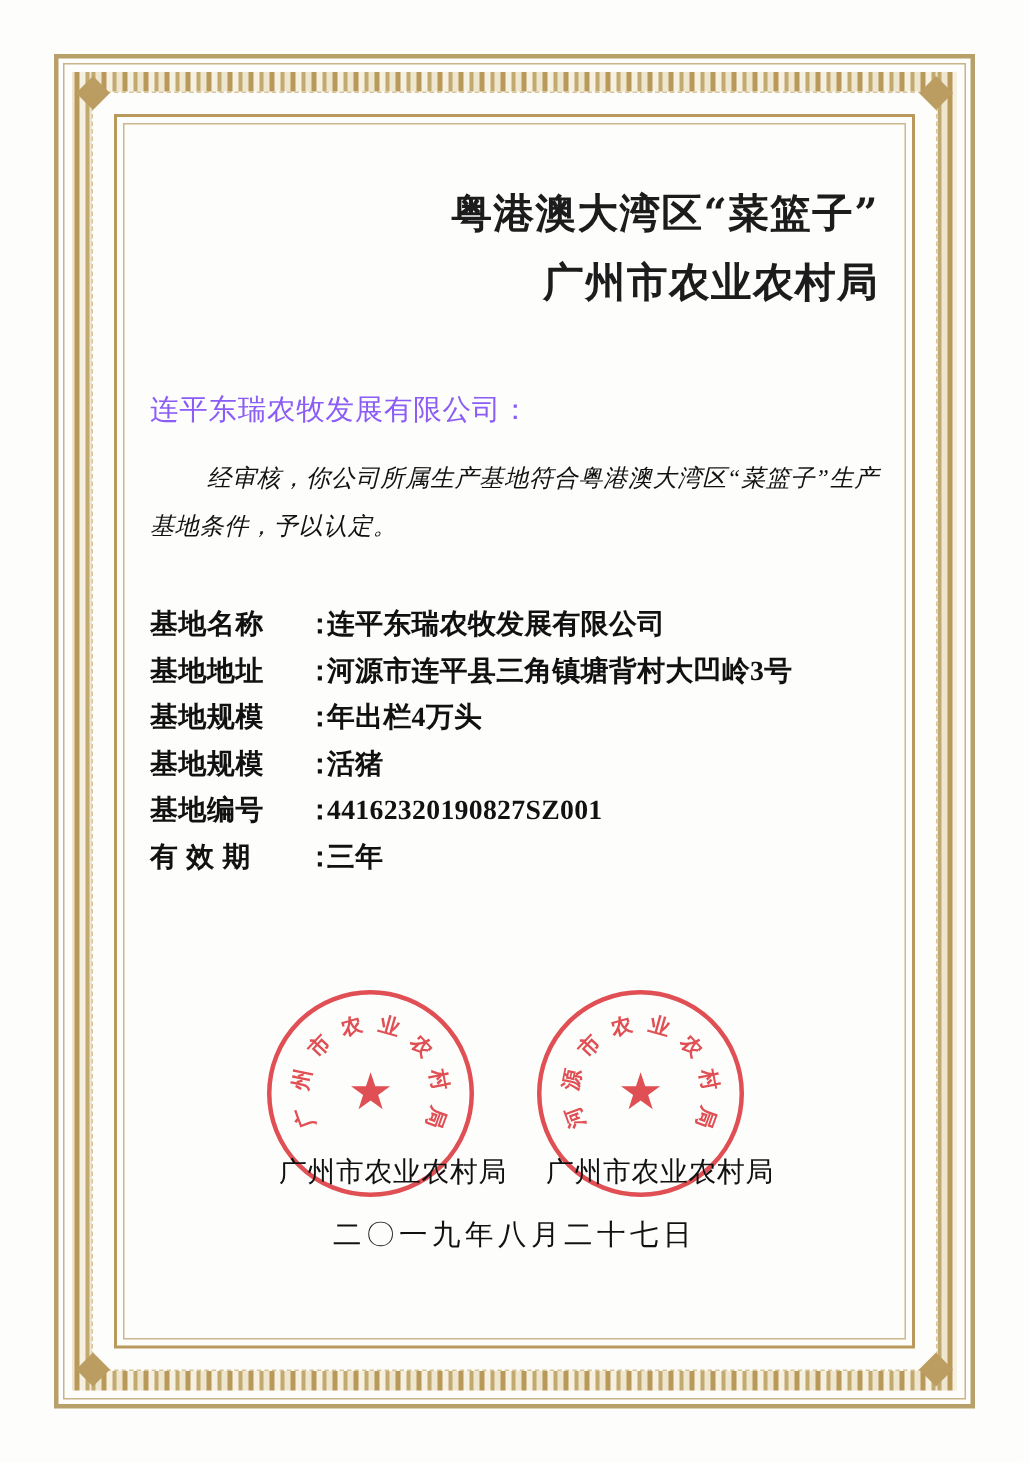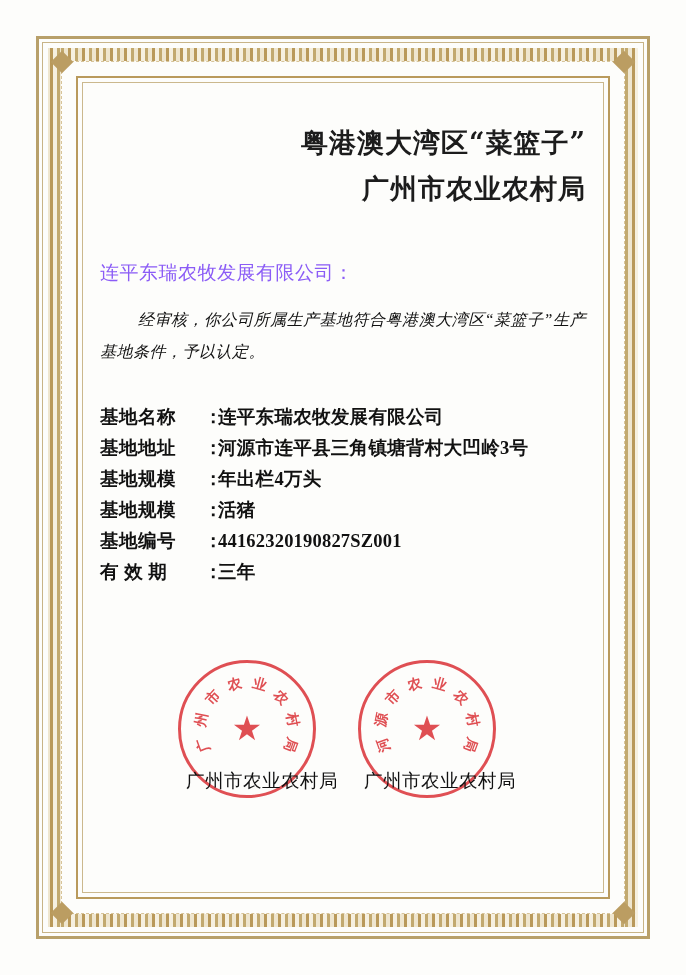--- a/index.html
+++ b/index.html
@@ -338,15 +338,16 @@
           </div>
         <div class="star">★</div>
       </div>
     </div>
 
     <div class="signature-row">
       <div>广州市农业农村局</div>
       <div>广州市农业农村局</div>
     </div>
 
+    <div class="date-row">二〇一九年八月二十七日</div>
 
   </div>
 </div>
 
 </body></html>

